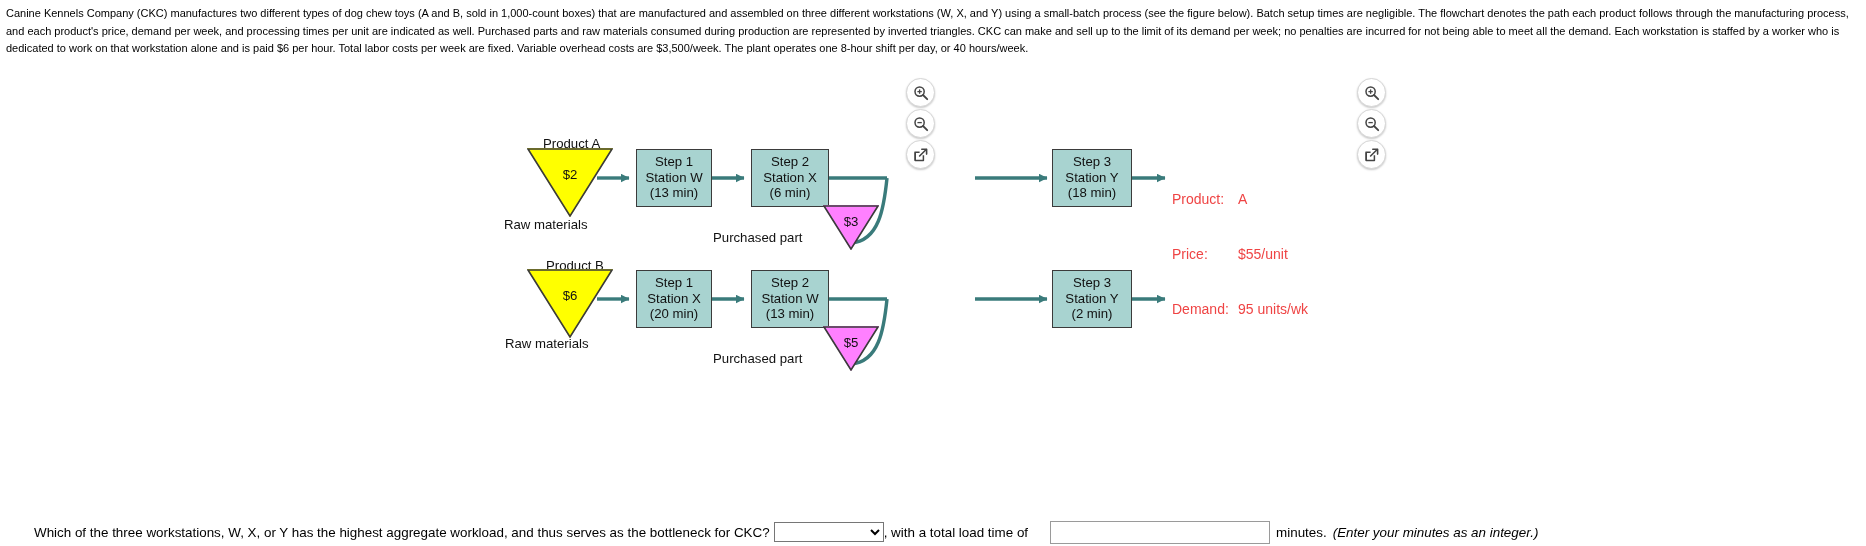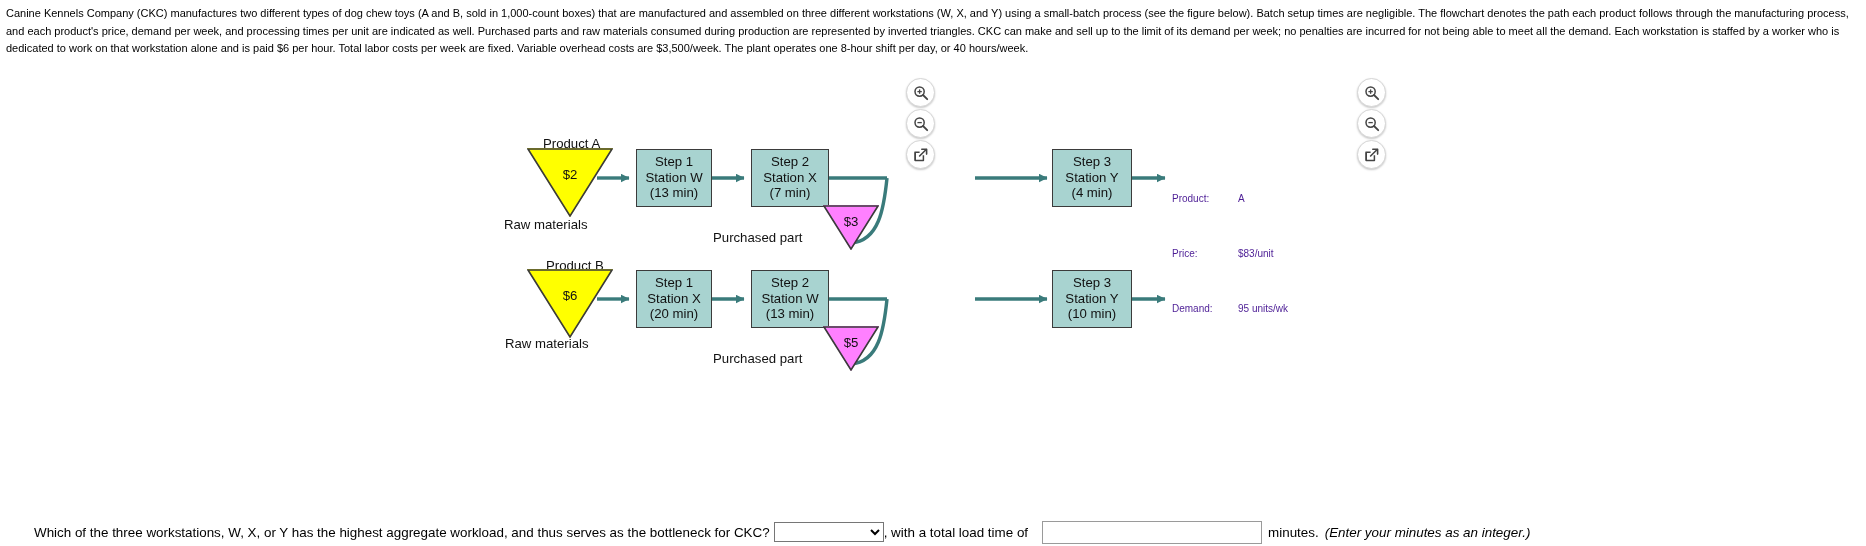--- a/index.html
+++ b/index.html
@@ -74,23 +74,23 @@
   .caption {
     position: absolute;
     font-size: 13.2px;
     color: #111;
     white-space: nowrap;
   }
   .caption.underline { text-decoration: underline; }
 
   .infoblock {
     position: absolute;
-    font-size: 10px;
+    font-size: 14px;
     line-height: 18.2px;
-    color: #4c1d95;
+    color: #ef4444;
     white-space: pre;
   }
   .infoblock .row { display: block; }
   .infoblock .key {
     display: inline-block;
     width: 66px;
   }
 
   
   #wires {
@@ -132,21 +132,21 @@
   #question-row .qtext { margin-right: 4px; margin-left: 28px; }
   .answer-select {
     width: 110px;
     height: 20px;
     font-size: 12px;
     font-family: "Liberation Sans", sans-serif;
     border: 1px solid #767676;
     background: #ffffff;
     color: #000;
   }
-  .mid-text { margin: 0 14px 0 0; }
+  .mid-text { margin: 0 22px 0 0; }
   .answer-input {
     width: 220px;
     height: 23px;
     border: 1px solid #9a9a9a;
     background: #ffffff;
     font-size: 13px;
     font-family: "Liberation Sans", sans-serif;
     padding: 0 4px;
     box-sizing: border-box;
   }
@@ -204,41 +204,41 @@
 
   <div class="node" style="left:636px; top:71px; width:76px; height:58px;">
     <span class="ln">Step 1</span>
     <span class="ln">Station W</span>
     <span class="ln">(13 min)</span>
   </div>
 
   <div class="node" style="left:751px; top:71px; width:78px; height:58px;">
     <span class="ln">Step 2</span>
     <span class="ln">Station X</span>
-    <span class="ln">(7 min)</span>
+    <span class="ln">(6 min)</span>
   </div>
 
   <div class="tri" style="left:823px; top:127px;">
     <div class="fill" style="border-left:28px solid transparent; border-right:28px solid transparent; border-top:45px solid #ff80ff;"></div>
     <svg width="56" height="45" style="position:absolute; left:0; top:0;">
       <polygon points="1,1 55,1 28,44" fill="none" stroke="#3b3b3b" stroke-width="1.6"></polygon>
     </svg>
     <div class="tri-label" style="left:14px; top:9px; width:28px;">$3</div>
   </div>
   <div class="caption" style="left:713px; top:152px;">Purchased part</div>
 
   <div class="node" style="left:1052px; top:71px; width:80px; height:58px;">
     <span class="ln">Step 3</span>
     <span class="ln">Station Y</span>
-    <span class="ln">(4 min)</span>
+    <span class="ln">(18 min)</span>
   </div>
 
   <div class="infoblock" style="left:1172px; top:76px;">
     <span class="row"><span class="key">Product:</span><span>A</span></span>
-    <span class="row"><span class="key">Price:</span><span>$83/unit</span></span>
+    <span class="row"><span class="key">Price:</span><span>$55/unit</span></span>
     <span class="row"><span class="key">Demand:</span><span>95 units/wk</span></span>
   </div>
 
   <div class="caption underline" style="left:546px; top:180px;">Product B</div>
 
   <div class="tri" style="left:527px; top:191px;">
     <div class="fill" style="border-left:43px solid transparent; border-right:43px solid transparent; border-top:69px solid #ffff00;"></div>
     <svg width="86" height="69" style="position:absolute; left:0; top:0;">
       <polygon points="1,1 85,1 43,68" fill="none" stroke="#3b3b3b" stroke-width="1.6"></polygon>
     </svg>
@@ -263,21 +263,21 @@
     <svg width="56" height="45" style="position:absolute; left:0; top:0;">
       <polygon points="1,1 55,1 28,44" fill="none" stroke="#3b3b3b" stroke-width="1.6"></polygon>
     </svg>
     <div class="tri-label" style="left:14px; top:9px; width:28px;">$5</div>
   </div>
   <div class="caption" style="left:713px; top:273px;">Purchased part</div>
 
   <div class="node" style="left:1052px; top:192px; width:80px; height:58px;">
     <span class="ln">Step 3</span>
     <span class="ln">Station Y</span>
-    <span class="ln">(10 min)</span>
+    <span class="ln">(2 min)</span>
   </div>
 
 
   <div class="tool-icon" style="left:906px; top:0px;">
     <svg width="16" height="16" viewBox="0 0 16 16">
       <circle cx="6.6" cy="6.6" r="4.6" fill="none" stroke="#444" stroke-width="1.5"></circle>
       <line x1="10" y1="10" x2="14.2" y2="14.2" stroke="#444" stroke-width="1.8" stroke-linecap="round"></line>
       <line x1="4.4" y1="6.6" x2="8.8" y2="6.6" stroke="#444" stroke-width="1.3"></line>
       <line x1="6.6" y1="4.4" x2="6.6" y2="8.8" stroke="#444" stroke-width="1.3"></line>
     </svg>

